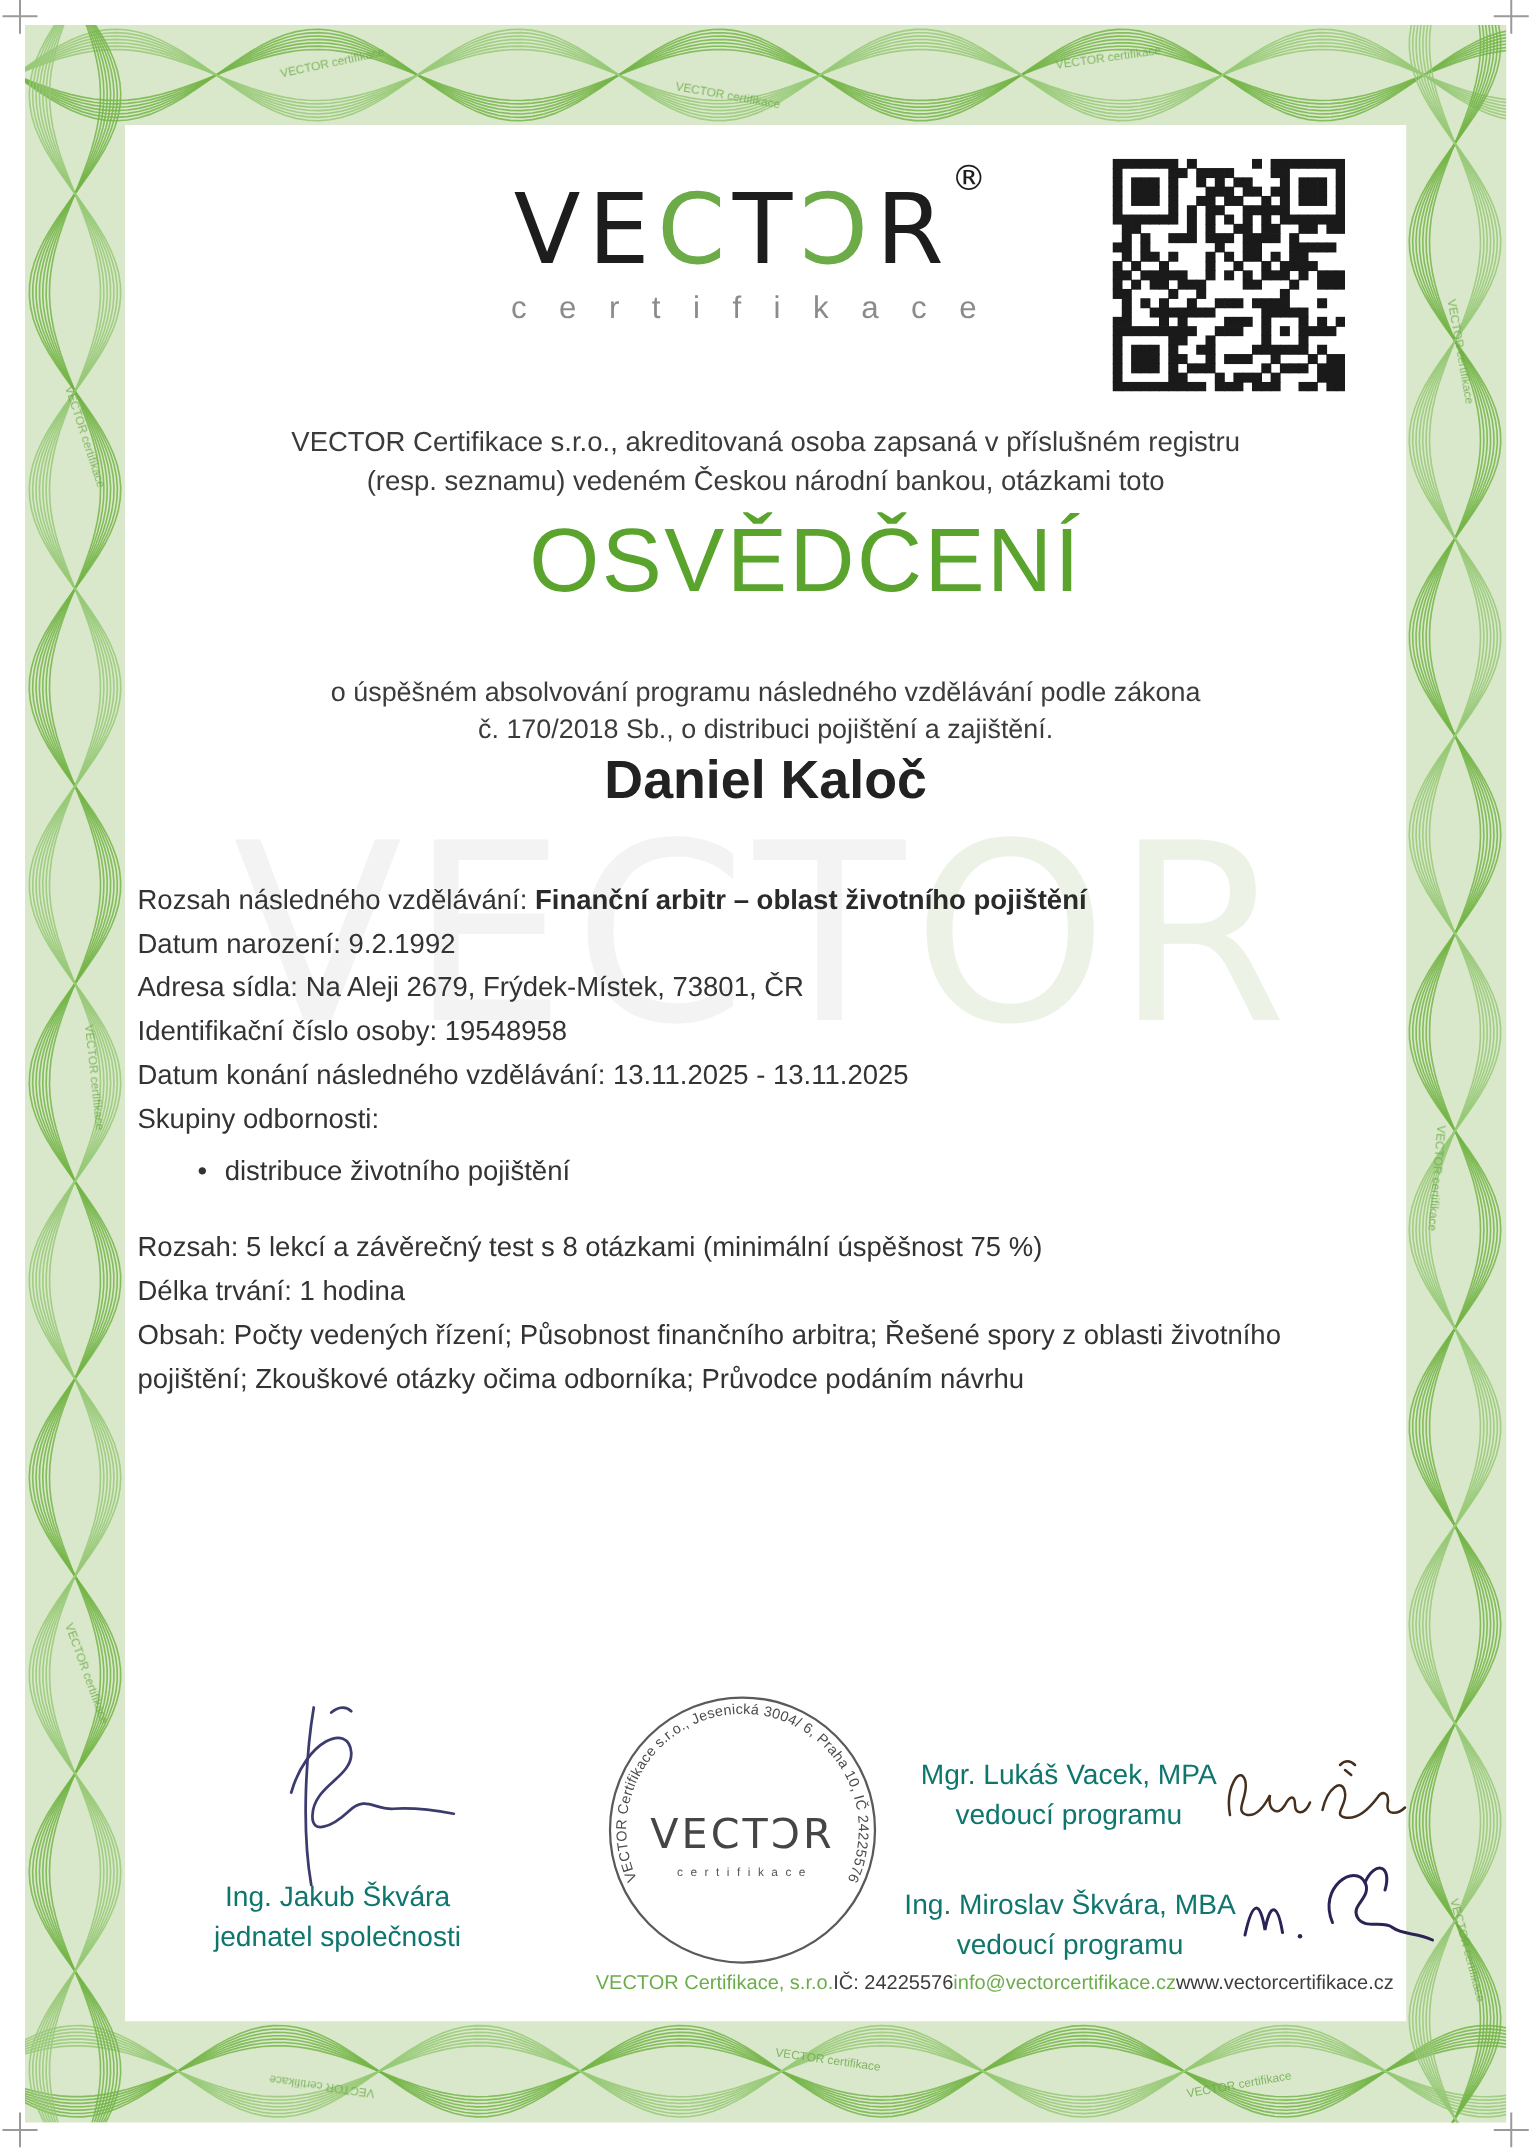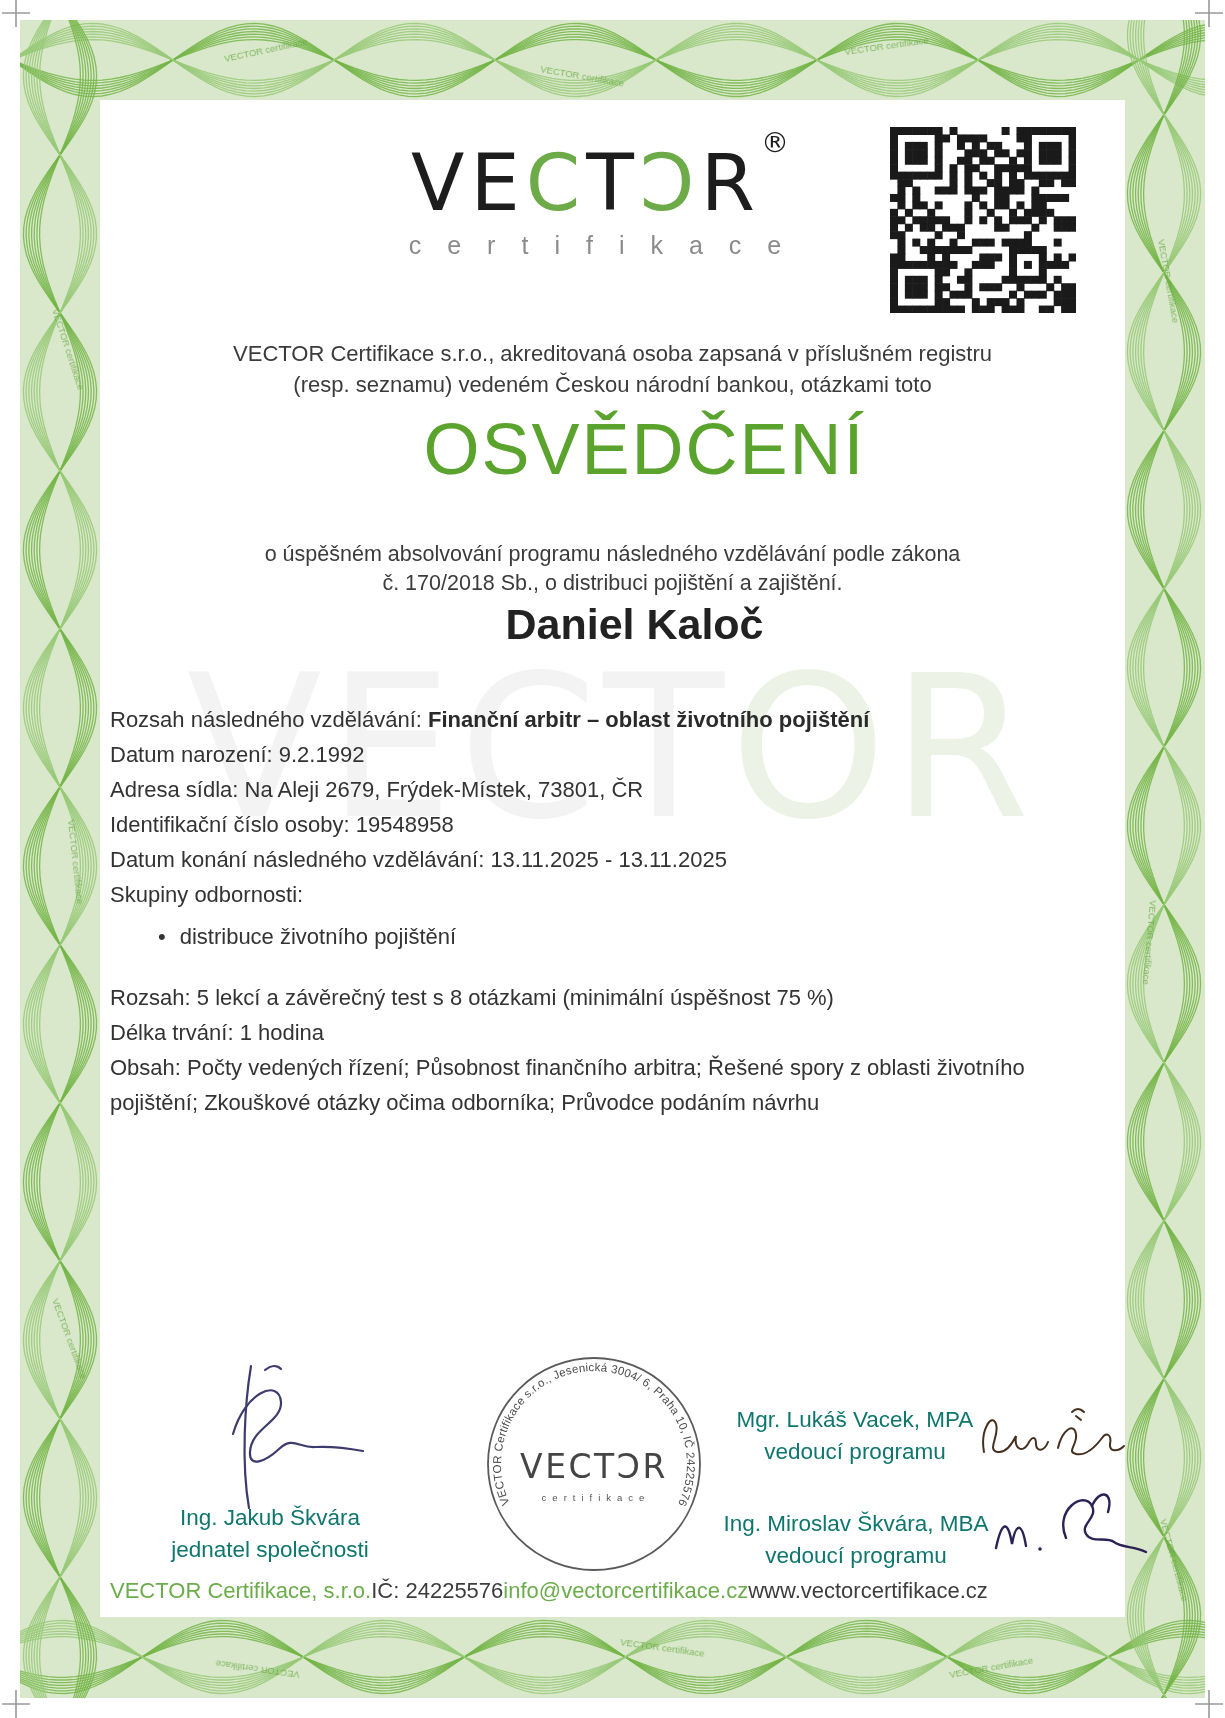--- a/index.html
+++ b/index.html
@@ -15,21 +15,21 @@
   .logo-block{position:absolute;left:300px;top:128px;width:600px;text-align:center;}
   .logo-word{font-family:"DejaVu Sans",sans-serif;font-size:78px;font-weight:400;letter-spacing:6px;color:#1d1d1d;line-height:1.05;}
   .logo-word .g{color:#6cab47;}
   .logo-reg{font-size:28px;vertical-align:58px;letter-spacing:0;color:#1d1d1d;}
   .logo-sub{margin-top:6px;font-size:25px;letter-spacing:26px;color:#8b8b8b;padding-left:16px;}
 
   
   .intro{position:absolute;left:100px;top:338px;width:1025px;text-align:center;font-size:22px;line-height:31px;color:#3b3b3b;}
   .big-title{position:absolute;left:100px;top:408px;width:1025px;text-align:center;font-size:72px;letter-spacing:2px;color:#5aa42e;font-weight:400;padding-left:32px;}
   .subtitle{position:absolute;left:100px;top:540px;width:1025px;text-align:center;font-size:21.5px;line-height:29px;color:#3b3b3b;}
-  .recipient{position:absolute;left:100px;top:600px;width:1025px;text-align:center;font-size:43px;font-weight:700;color:#222222;padding-left:22px;}
+  .recipient{position:absolute;left:100px;top:600px;width:1025px;text-align:center;font-size:43px;font-weight:700;color:#222222;}
 
   
   .watermark{position:absolute;left:96px;top:632px;width:1030px;height:230px;overflow:hidden;
     font-family:"DejaVu Sans",sans-serif;font-size:198px;font-weight:400;letter-spacing:6px;text-align:center;
     white-space:nowrap;z-index:0;user-select:none;}
   .watermark .w1{color:#f3f3f3;} .watermark .w2{color:#ecf2e6;}
 
   
   .details{position:absolute;left:110px;top:702px;width:1005px;font-size:22px;line-height:35px;color:#333333;z-index:2;}
   .drow{min-height:35px;}
@@ -42,21 +42,21 @@
   .sig-name{font-size:22.5px;color:#0f766e;text-align:center;line-height:32px;}
   .sig-left-block{position:absolute;left:120px;top:1502px;width:300px;}
   .sig1-block{position:absolute;left:710px;top:1404px;width:290px;}
   .sig2-block{position:absolute;left:706px;top:1508px;width:300px;}
   .sig-left-svg{position:absolute;left:205px;top:1362px;}
   .sig1-svg{position:absolute;left:978px;top:1400px;}
   .sig2-svg{position:absolute;left:988px;top:1486px;}
   .stamp-svg{position:absolute;left:486px;top:1356px;}
 
   
-  .footer{position:absolute;left:110px;top:1578px;width:1005px;display:flex;justify-content:flex-start;align-items:baseline;font-size:22px;color:#3d3d3d;}
+  .footer{position:absolute;left:110px;top:1578px;width:1005px;display:flex;justify-content:flex-end;align-items:baseline;font-size:16px;color:#3d3d3d;}
   .f-green{color:#6bad4a;}
 </style>
 </head>
 <body>
 
 <div class="page">
 
   <svg id="frame-svg" width="1225" height="1718">
     <defs>
       <clipPath id="ringclip">

